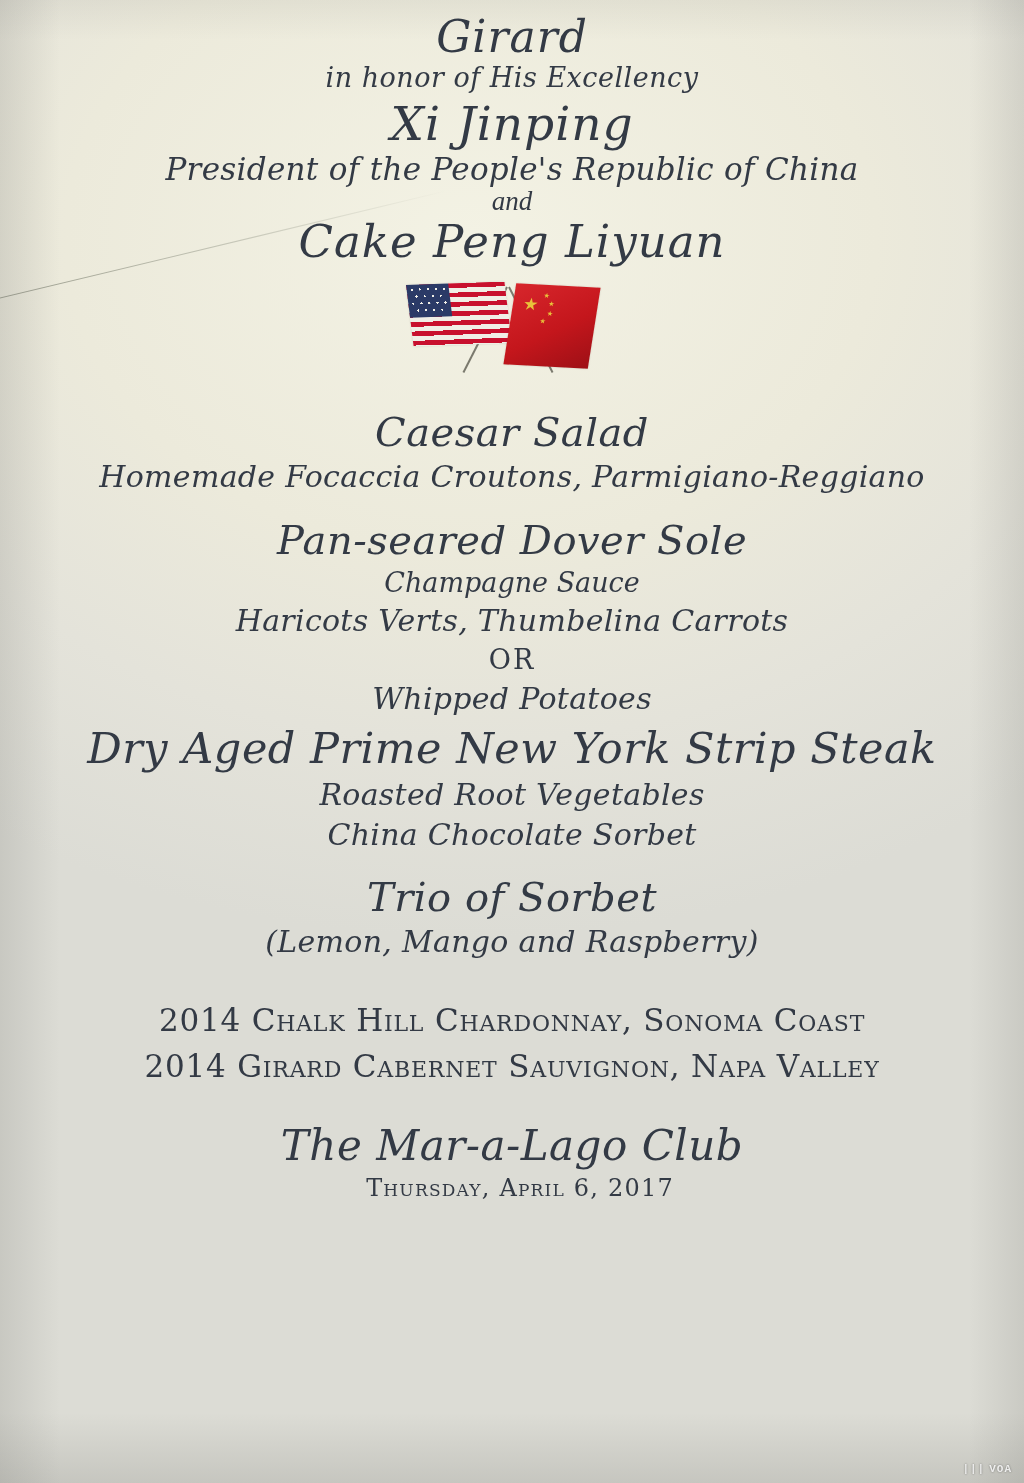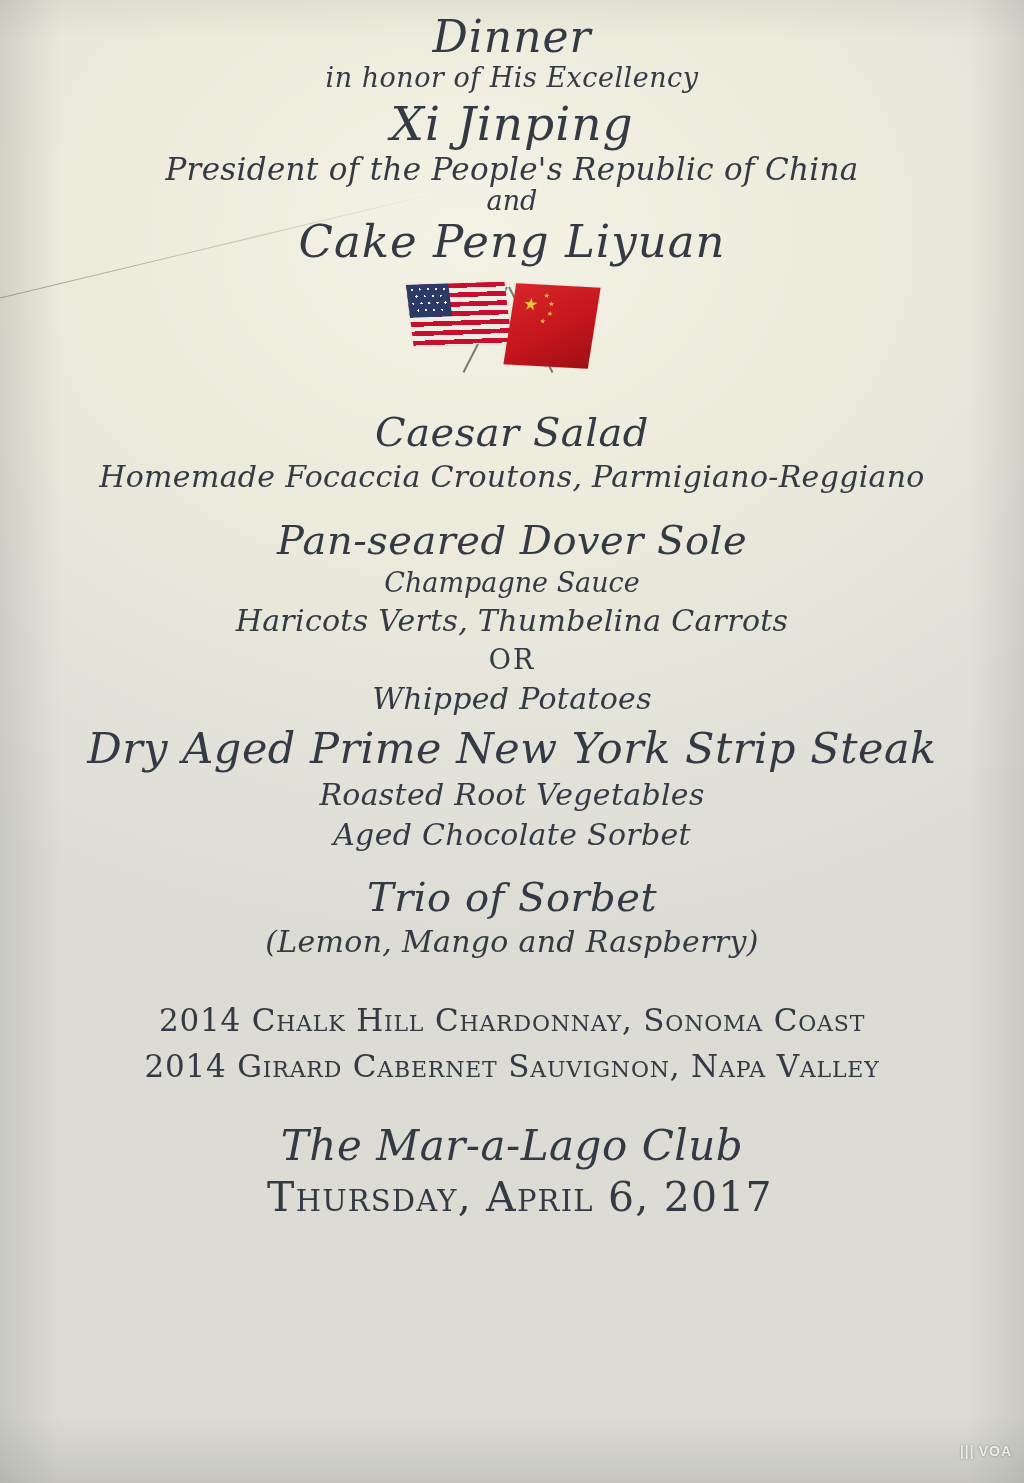--- a/index.html
+++ b/index.html
@@ -85,20 +85,21 @@
     letter-spacing: 1px;
   }
   .t-title {
     font-size: 31px;
     margin-top: 5px;
     letter-spacing: 0.3px;
   }
   .t-and {
     font-size: 27px;
     margin-top: 2px;
+    font-family: Liberation Serif, serif;
   }
   .t-name2 {
     font-size: 45px;
     margin-top: 2px;
     letter-spacing: 1px;
   }
 
   
   .flags {
     position: relative;
@@ -251,57 +252,57 @@
     color: #333a45;
   }
   .wines { margin-top: 44px; }
 
   .venue {
     font-size: 42px;
     margin-top: 40px;
     letter-spacing: 0.5px;
   }
   .date {
-    font-size: 41px;
+    font-size: 24px;
     font-style: normal;
     font-variant: small-caps;
     letter-spacing: 1.2px;
     margin-top: 8px;
     margin-left: 16px;
   }
 
   
   #voa-watermark {
     position: absolute;
     right: 12px;
-    bottom: 24px;
+    bottom: 8px;
     z-index: 5;
-    font-family: Liberation Sans, sans-serif;
-    font-size: 14px;
+    font-family: Liberation Mono, monospace;
+    font-size: 11px;
     font-weight: bold;
     letter-spacing: 1px;
     color: rgba(255,255,255,0.85);
     text-shadow: 0 0 2px rgba(0,0,0,0.45);
   }
   #voa-watermark .bars {
     display: inline-block;
     margin-right: 4px;
     color: rgba(255,255,255,0.8);
   }
 </style>
 </head>
 <body>
 
 <div id="menu-card">
 
   <div class="fold-line"></div>
 
   <div class="content">
 
-    <div class="script t-dinner">Dinner</div>
+    <div class="script t-dinner">Girard</div>
     <div class="script t-inhonor">in honor of His Excellency</div>
     <div class="script t-name">Xi Jinping</div>
     <div class="script t-title">President of the People's Republic of China</div>
     <div class="script t-and">and</div>
     <div class="script t-name2">Cake Peng Liyuan</div>
 
     <div class="flags">
       <div class="flag flag-us">
         <div class="pole"></div>
         <div class="us-cloth">
@@ -334,21 +335,21 @@
 
     <div class="script or-word">OR</div>
 
     <div class="course-block">
       <div class="script dish-sub">Whipped Potatoes</div>
       <div class="script dish-hero">Dry Aged Prime New York Strip Steak</div>
       <div class="script dish-sub">Roasted Root Vegetables</div>
     </div>
 
     <div class="course-block">
-      <div class="script dish-sub">Aged Chocolate Sorbet</div>
+      <div class="script dish-sub">China Chocolate Sorbet</div>
     </div>
 
     <div class="course-block">
       <div class="script dish-main">Trio of Sorbet</div>
       <div class="script dish-sub">(Lemon, Mango and Raspberry)</div>
     </div>
 
     <div class="wines">
       <div class="wine-line">2014 Chalk Hill Chardonnay, Sonoma Coast</div>
       <div class="wine-line">2014 Girard Cabernet Sauvignon, Napa Valley</div>

